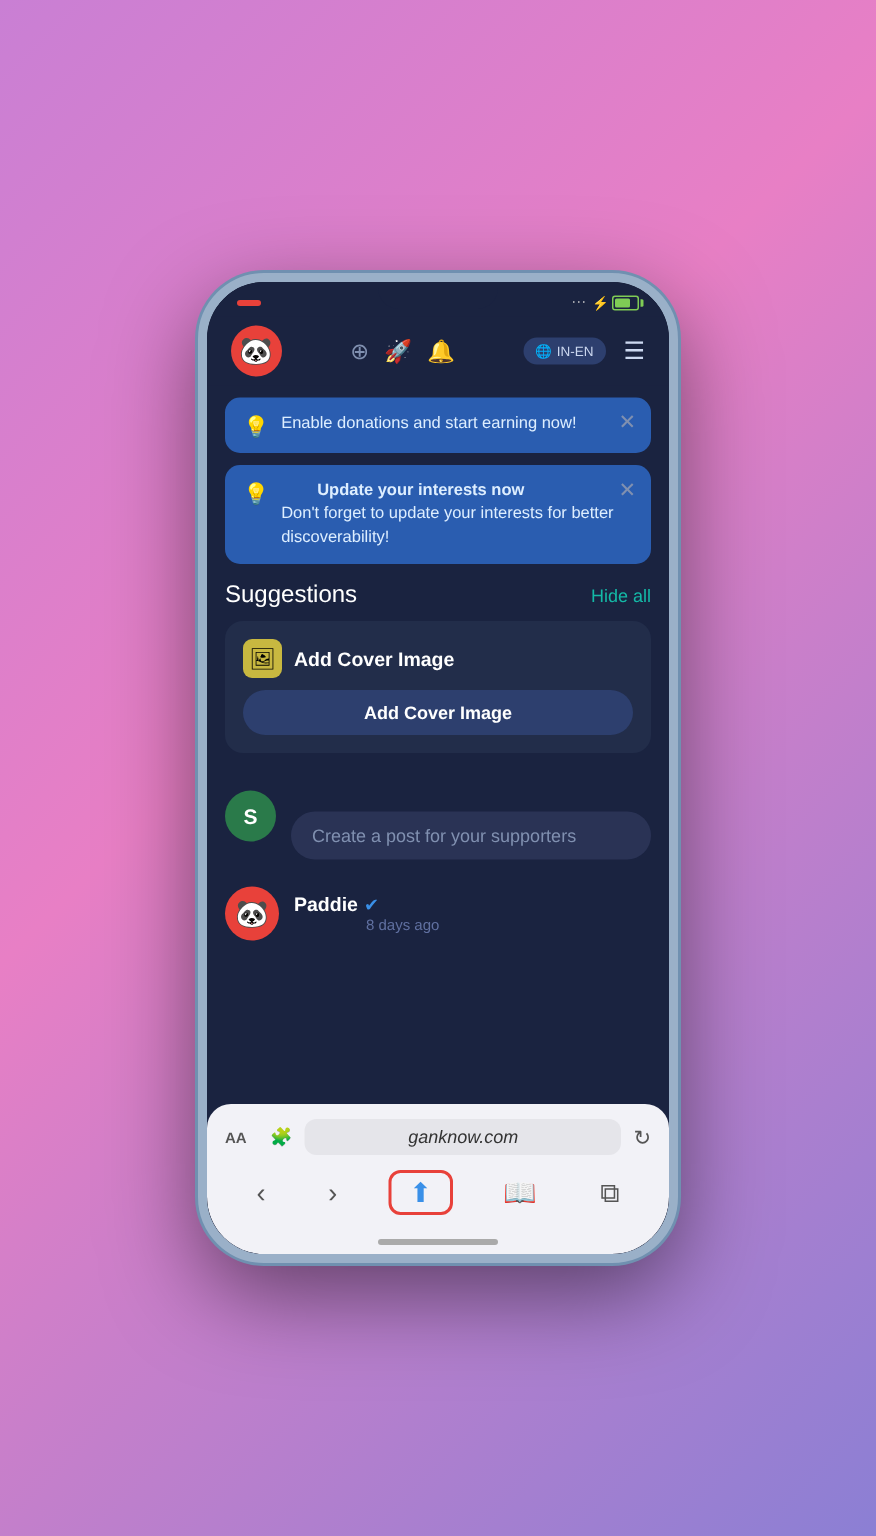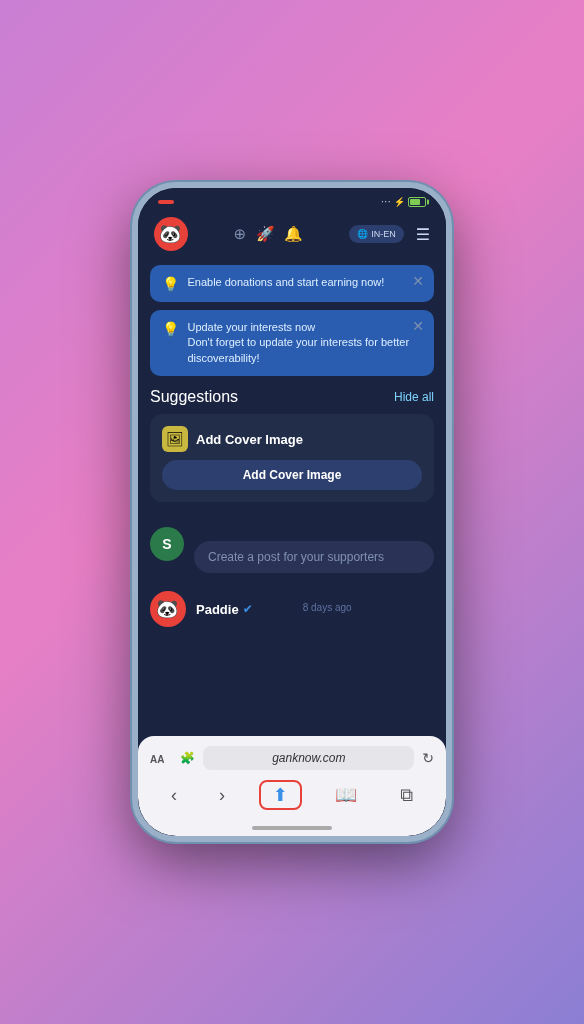--- a/index.html
+++ b/index.html
@@ -183,21 +183,21 @@
       background: #2a5db0;
       border-radius: 10px;
       padding: 10px 12px;
       display: flex;
       align-items: flex-start;
       gap: 8px;
       position: relative;
     }
     .alert-icon { font-size: 14px; flex-shrink: 0; margin-top: 1px; }
     .alert-text { color: #ddeeff; font-size: 11px; line-height: 1.4; flex: 1; }
-    .alert-text strong { font-weight: 400; }
+    .alert-text strong { font-weight: 700; margin-left: 24px; }
     .close-btn {
       color: #8090b0;
       font-size: 14px;
       position: absolute;
       top: 8px;
       right: 10px;
       cursor: pointer;
     }
     
     .suggestions-header {
@@ -205,21 +205,21 @@
       justify-content: space-between;
       align-items: center;
       margin-top: 4px;
     }
     .suggestions-title {
       color: #ffffff;
       font-size: 16px;
       font-weight: 400;
     }
     .hide-all {
-      color: #7dd3fc;
+      color: #14b8a6;
       font-size: 12px;
       cursor: pointer;
     }
     
     .suggestion-card {
       background: #222d4a;
       border-radius: 12px;
       padding: 12px;
       display: flex;
       flex-direction: column;
@@ -304,21 +304,21 @@
       background: #e8413a;
       border-radius: 50%;
       display: flex;
       align-items: center;
       justify-content: center;
       font-size: 18px;
       flex-shrink: 0;
     }
     .feed-info {
       display: flex;
-      flex-direction: row;
+      flex-direction: column;
       gap: 2px;
     }
     .feed-name-row {
       display: flex;
       align-items: center;
       gap: 4px;
     }
     .feed-name {
       color: #ffffff;
       font-size: 13px;

